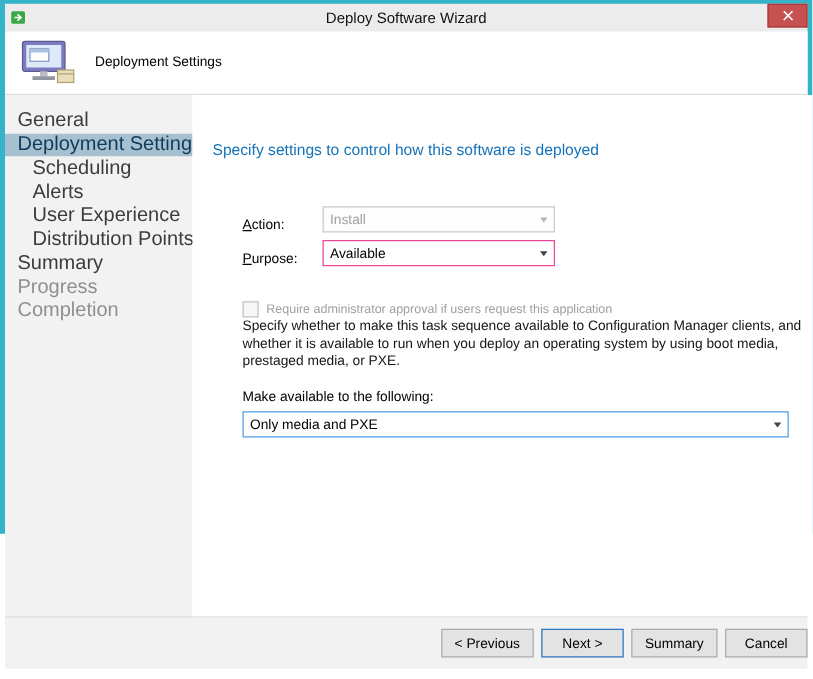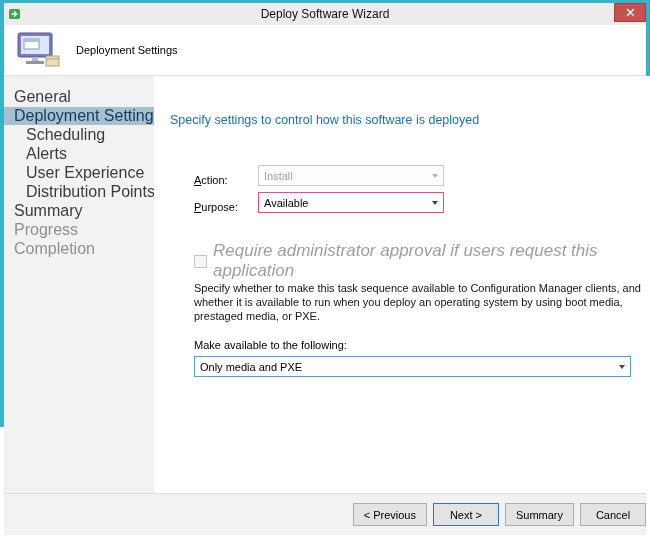--- a/index.html
+++ b/index.html
@@ -84,21 +84,21 @@
   .combo.disabled { border-color:#c9c9c9; color:#9f9f9f; background:#fdfdfd; }
   .combo.disabled .tri { border-top-color:#b5b5b5; }
   .combo.wide { width:437px; }
   .combo.focus { border-color:#4f9ee8; }
 
   .check-row { margin-top:28px; display:flex; align-items:center; gap:6px; }
   .checkbox {
     width:13px; height:13px;
     border:1px solid #c4c4c4; background:#f6f6f6; flex:0 0 auto;
   }
-  .check-label { font-size:17px; color:#9f9f9f;font-style:italic; }
+  .check-label { font-size:10px; color:#9f9f9f; }
 
   .desc { width:448px; font-size:11px; color:#151515; line-height:14px; }
 
   .make-label { margin-top:16px; font-size:11px; color:#000; }
   .make-combo { margin-top:5px; }
 
   
   .bottombar {
     height:42px; background:#f2f2f2; border-top:1px solid #dcdcdc;
     display:flex; align-items:center; justify-content:flex-end;

